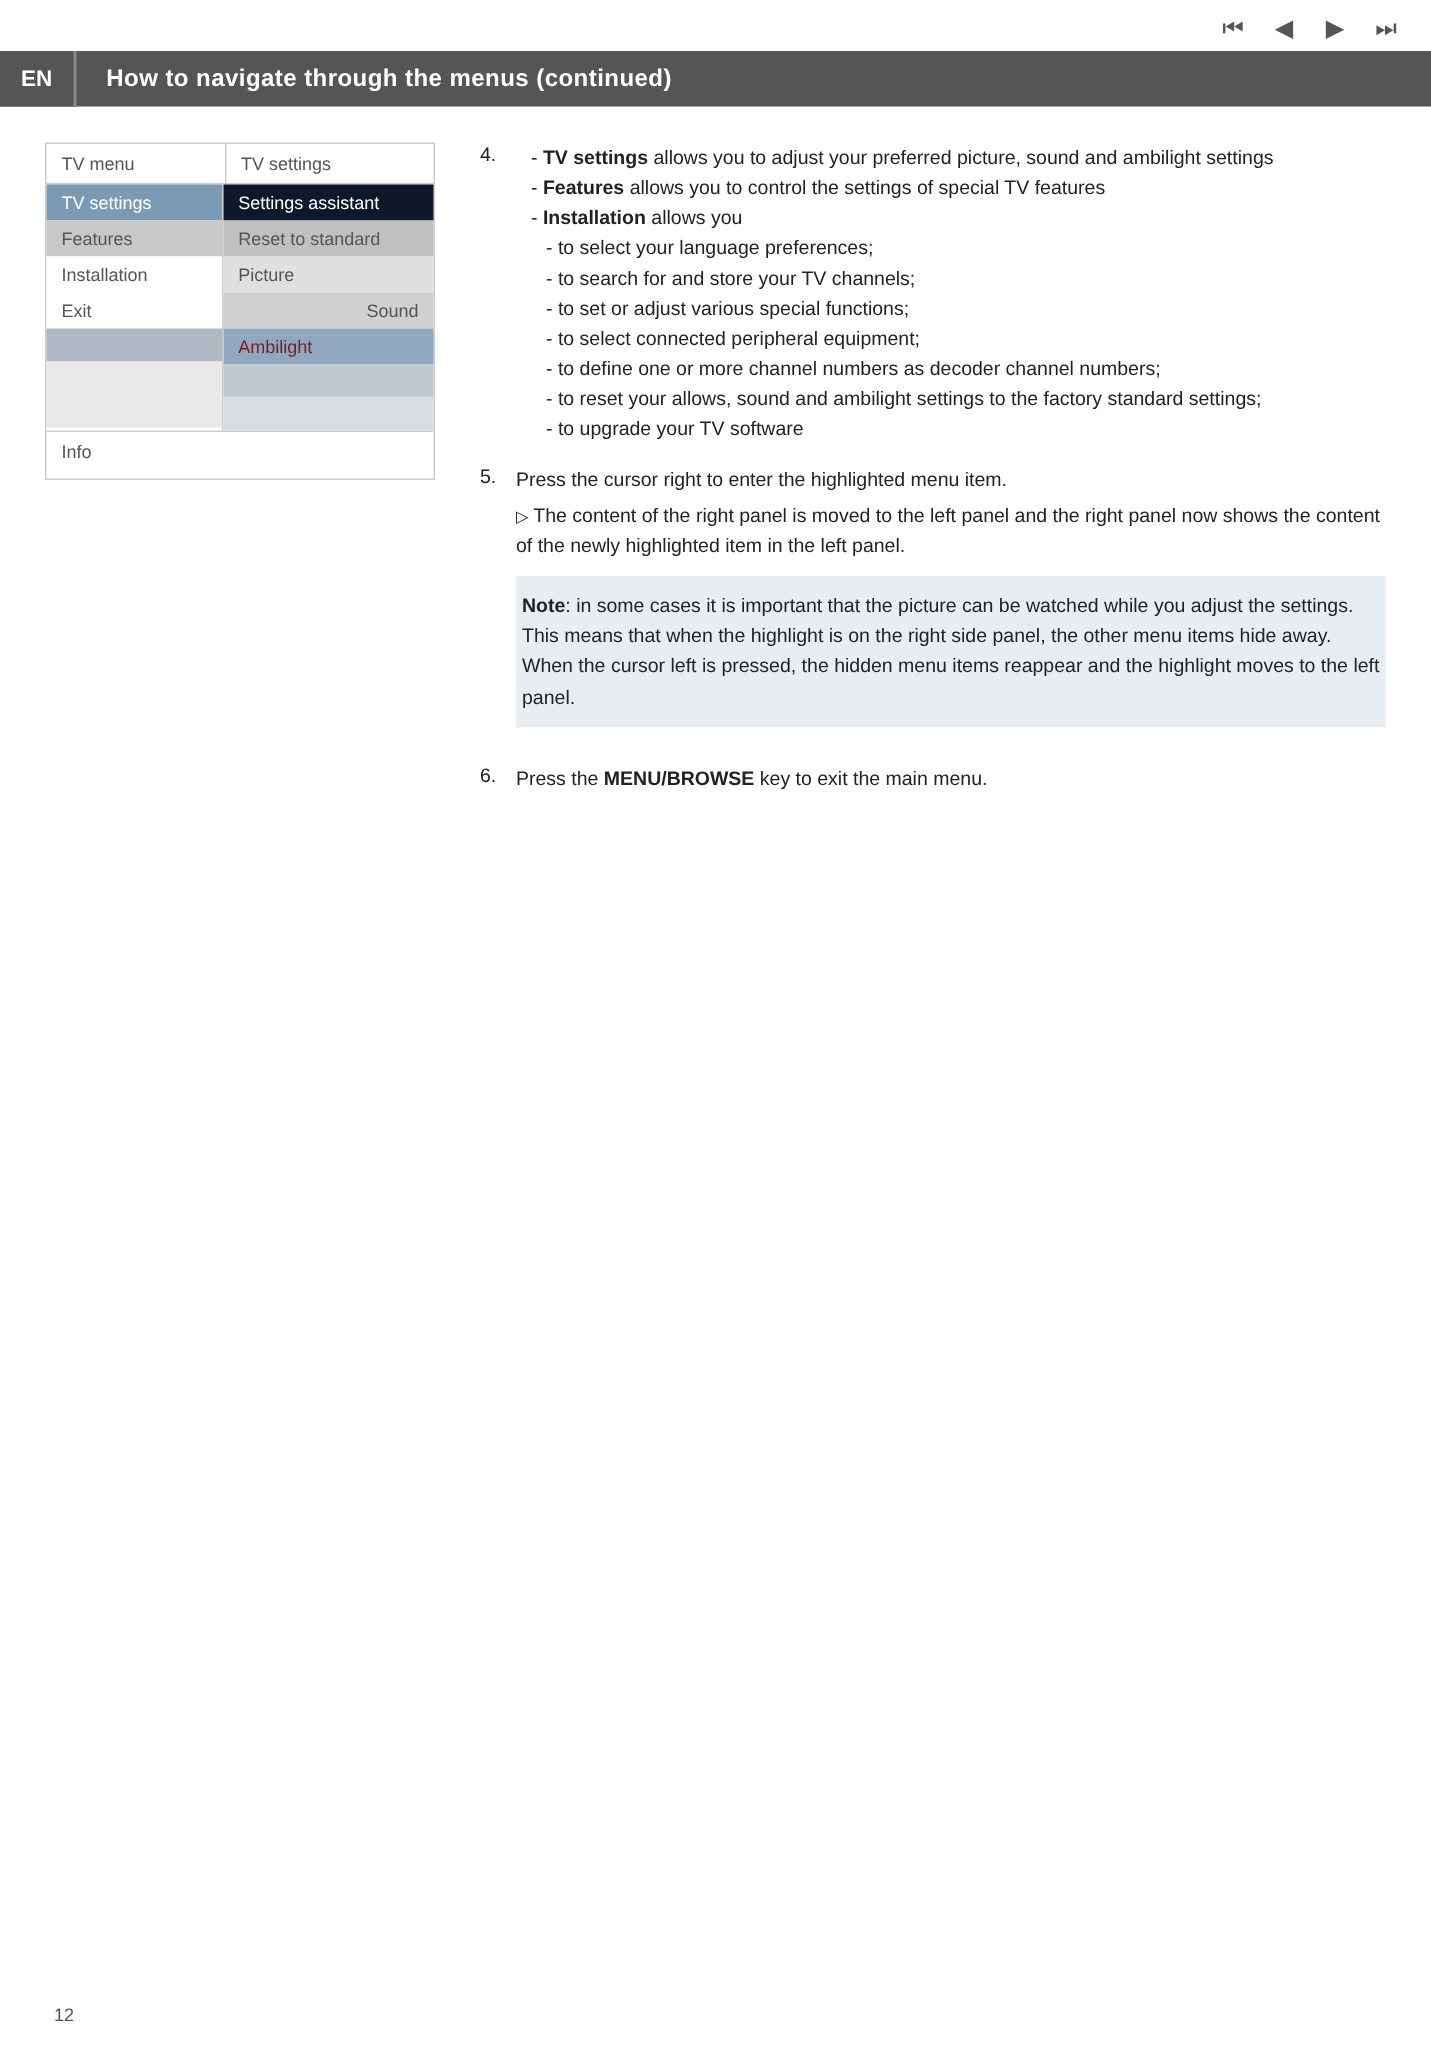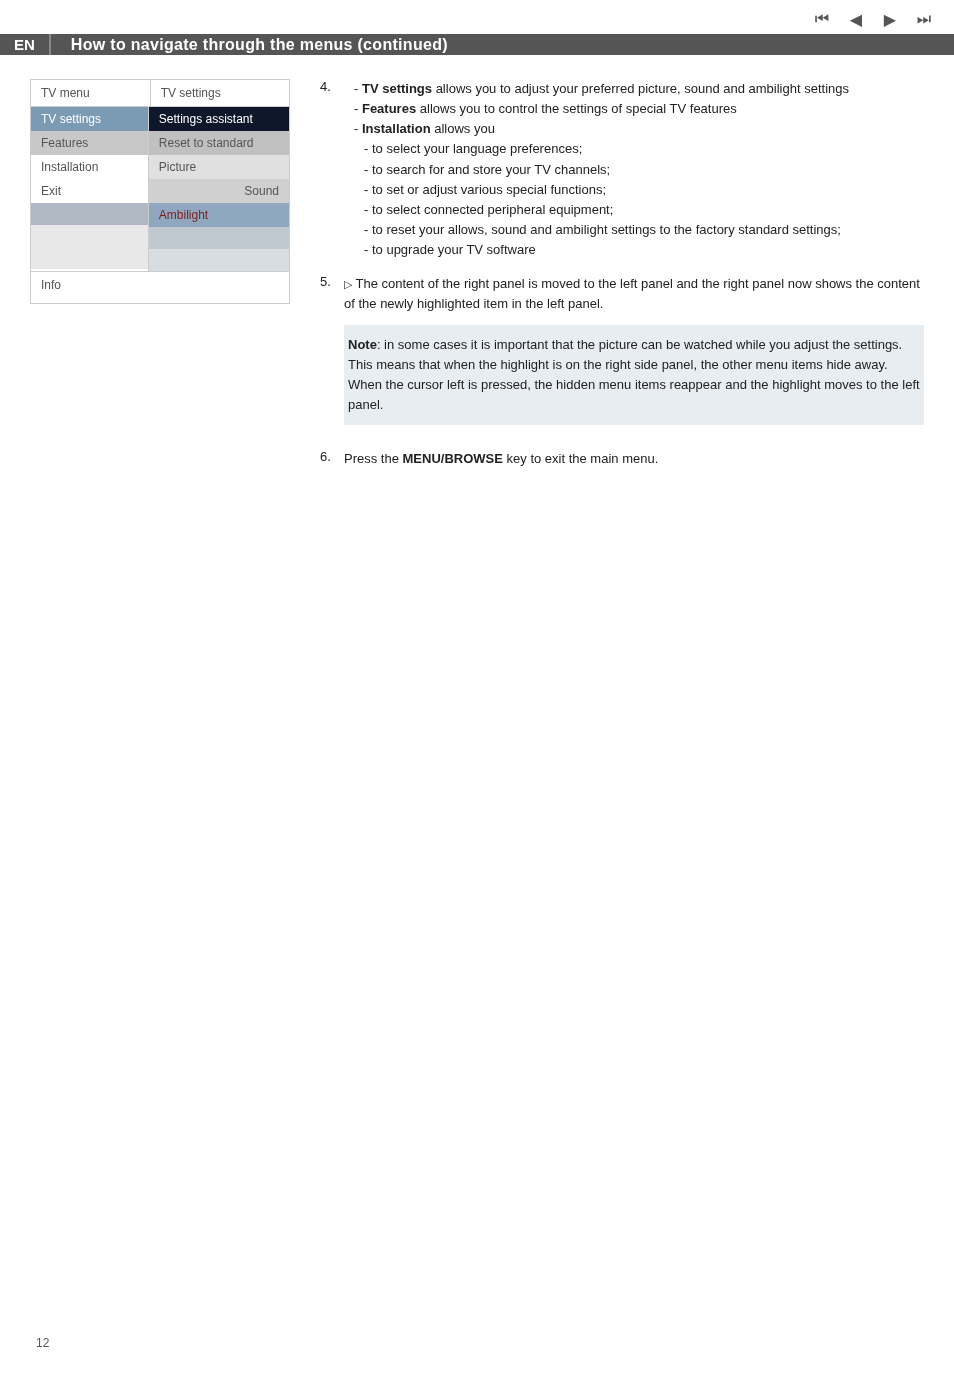--- a/index.html
+++ b/index.html
@@ -31,21 +31,21 @@
       color: #555;
       cursor: pointer;
     }
 
     
     .header-bar {
       background: #555;
       display: flex;
       align-items: center;
       padding: 0 0 0 0;
-      height: 21px;
+      height: 37px;
       margin-bottom: 24px;
     }
     .header-en-badge {
       background: #555;
       color: #fff;
       font-weight: bold;
       font-size: 15px;
       padding: 0 14px;
       height: 100%;
       display: flex;
@@ -267,29 +267,31 @@
         <span class="step-num">4.</span>
         <div class="step-content">
           <ul class="sub-list">
             <li><b>TV settings</b> allows you to adjust your preferred picture, sound and ambilight settings</li>
             <li><b>Features</b> allows you to control the settings of special TV features</li>
             <li><b>Installation</b> allows you</li>
             <li style="padding-left:20px;">to select your language preferences;</li>
             <li style="padding-left:20px;">to search for and store your TV channels;</li>
             <li style="padding-left:20px;">to set or adjust various special functions;</li>
             <li style="padding-left:20px;">to select connected peripheral equipment;</li>
+            <li style="padding-left:20px;">to define one or more channel numbers as decoder channel numbers;</li>
             <li style="padding-left:20px;">to reset your allows, sound and ambilight settings to the factory standard settings;</li>
             <li style="padding-left:20px;">to upgrade your TV software</li>
           </ul>
         </div>
       </li>
 
       <li>
         <span class="step-num">5.</span>
         <div class="step-content">
+          <p>Press the cursor right to enter the highlighted menu item.</p>
           <ul class="sub-list">
             <li class="arrow-item" style="padding-left:0;">The content of the right panel is moved to the left panel and the right panel now shows the content of the newly highlighted item in the left panel.</li>
           </ul>
           <div class="note-box">
             <span class="note-label">Note</span><span>: in some cases it is important that the picture can be watched while you adjust the settings. This means that when the highlight is on the right side panel, the other menu items hide away. When the cursor left is pressed, the hidden menu items reappear and the highlight moves to the left panel.</span>
           </div>
         </div>
       </li>
 
       <li>

